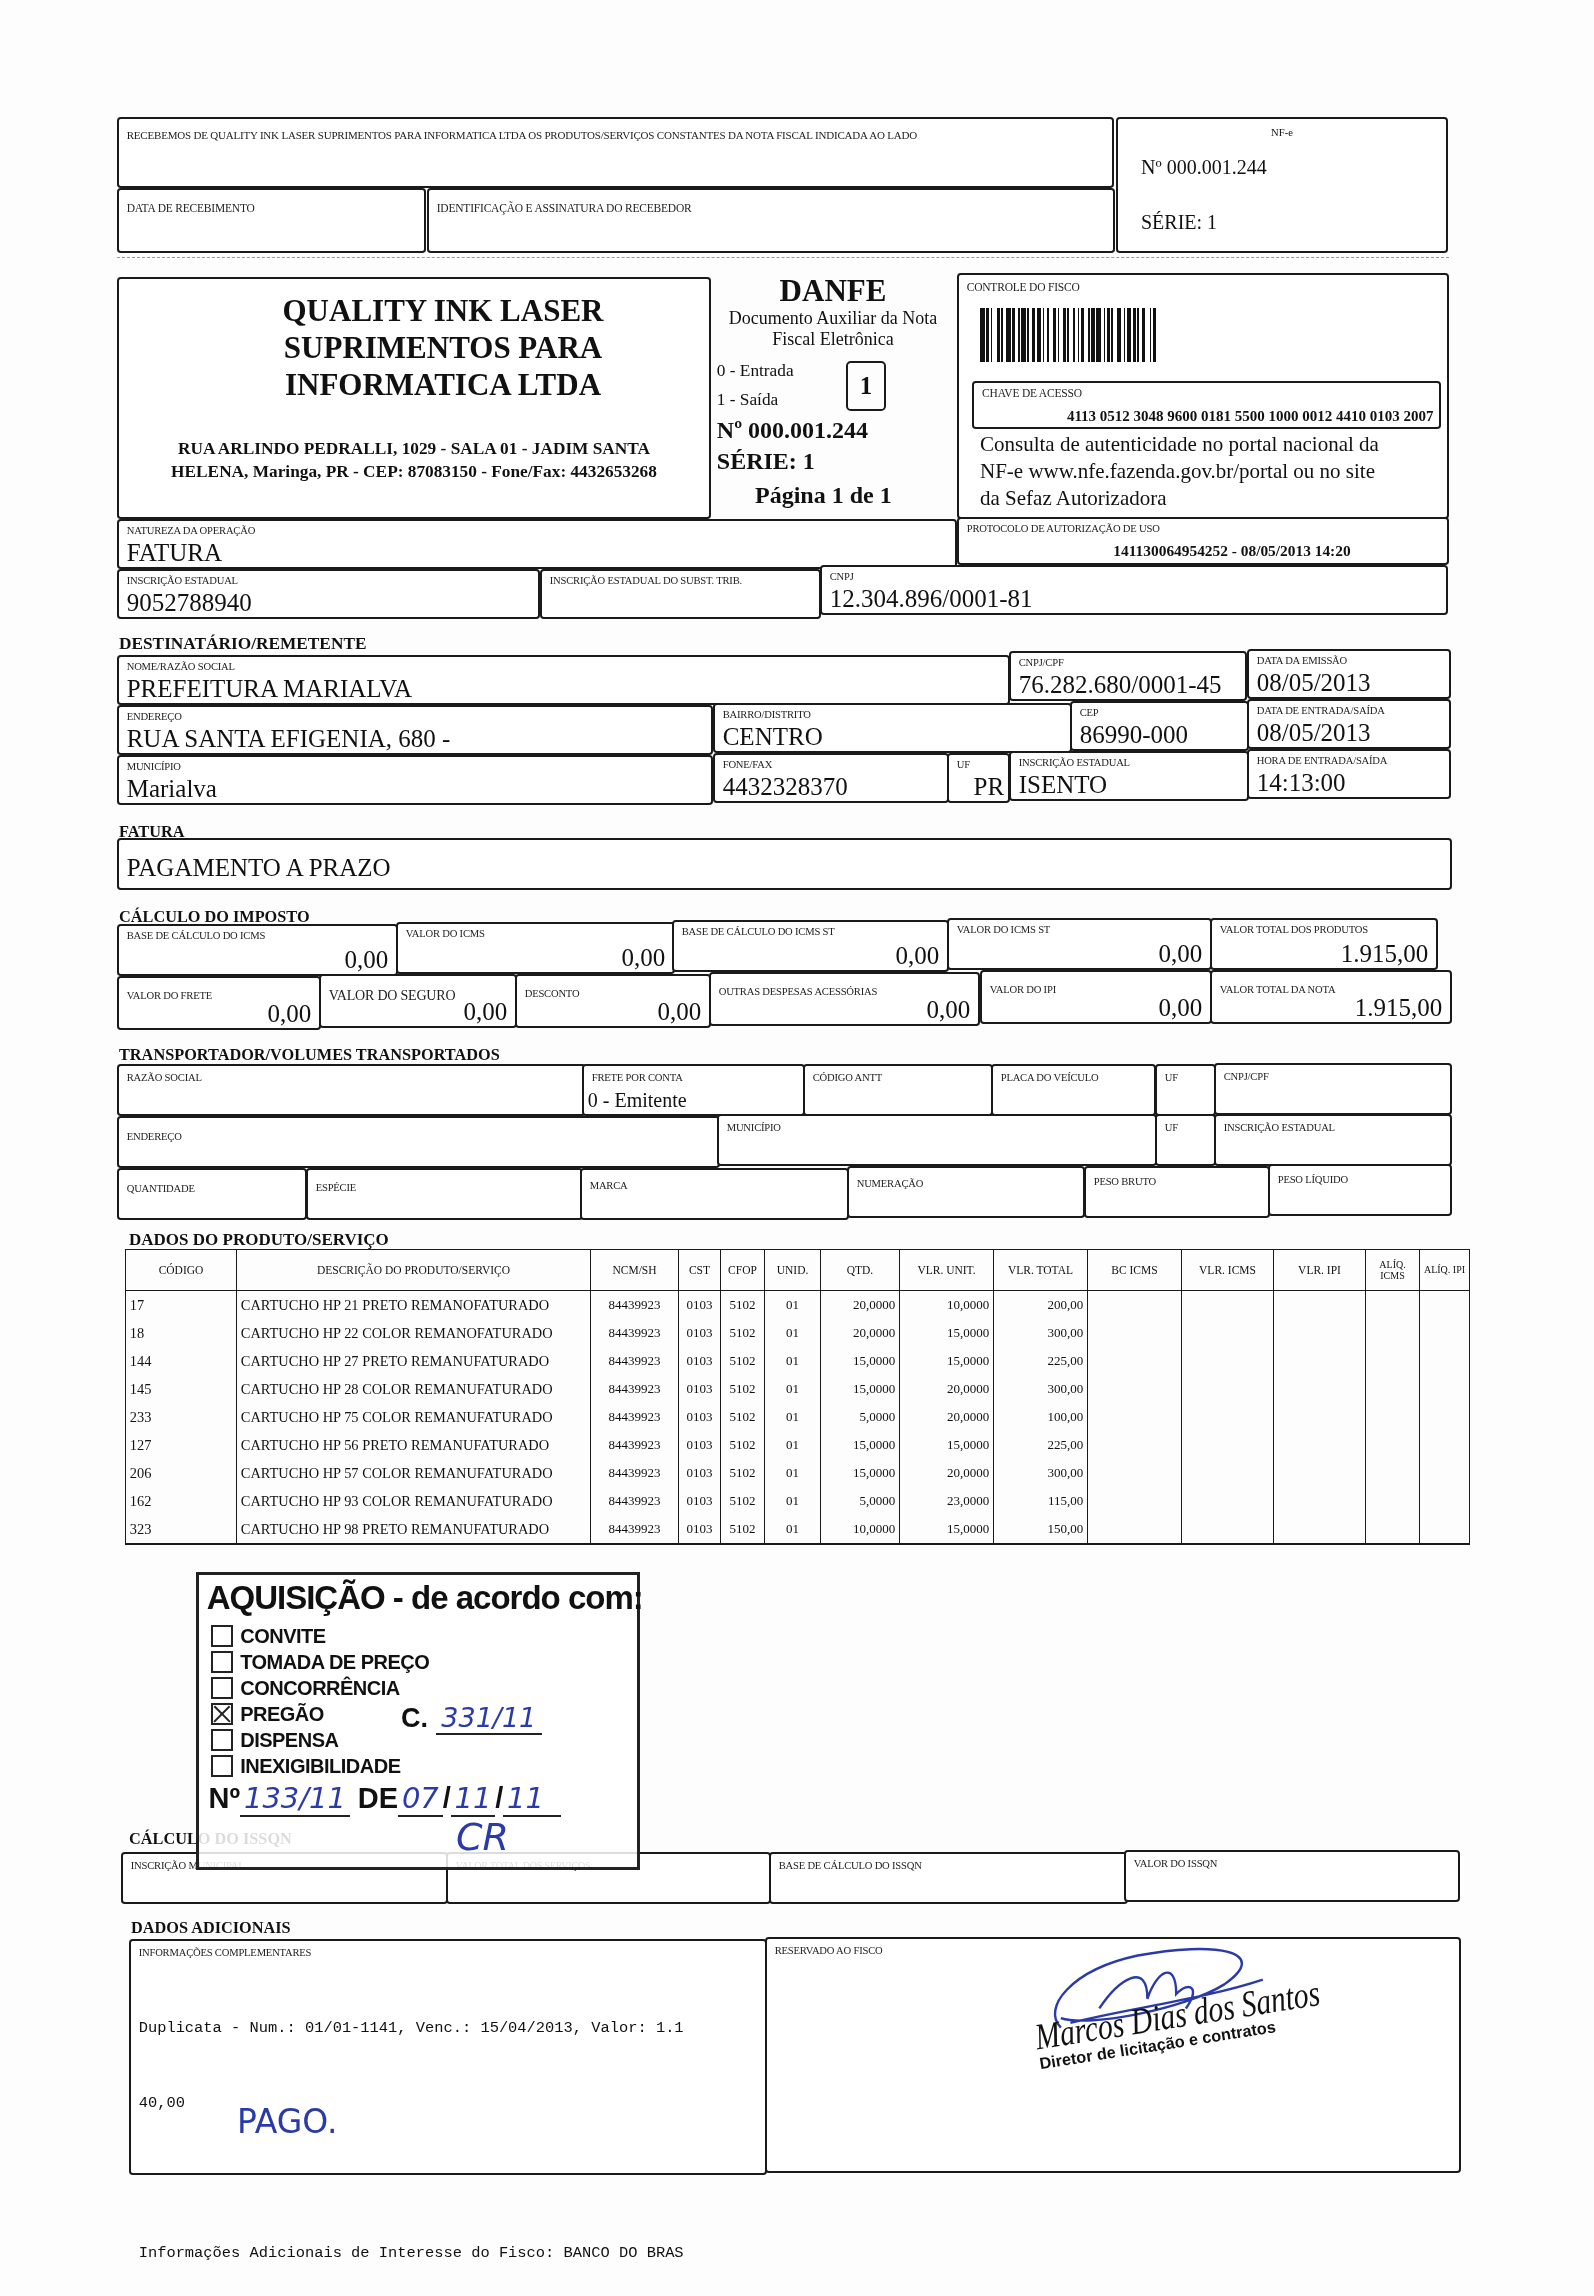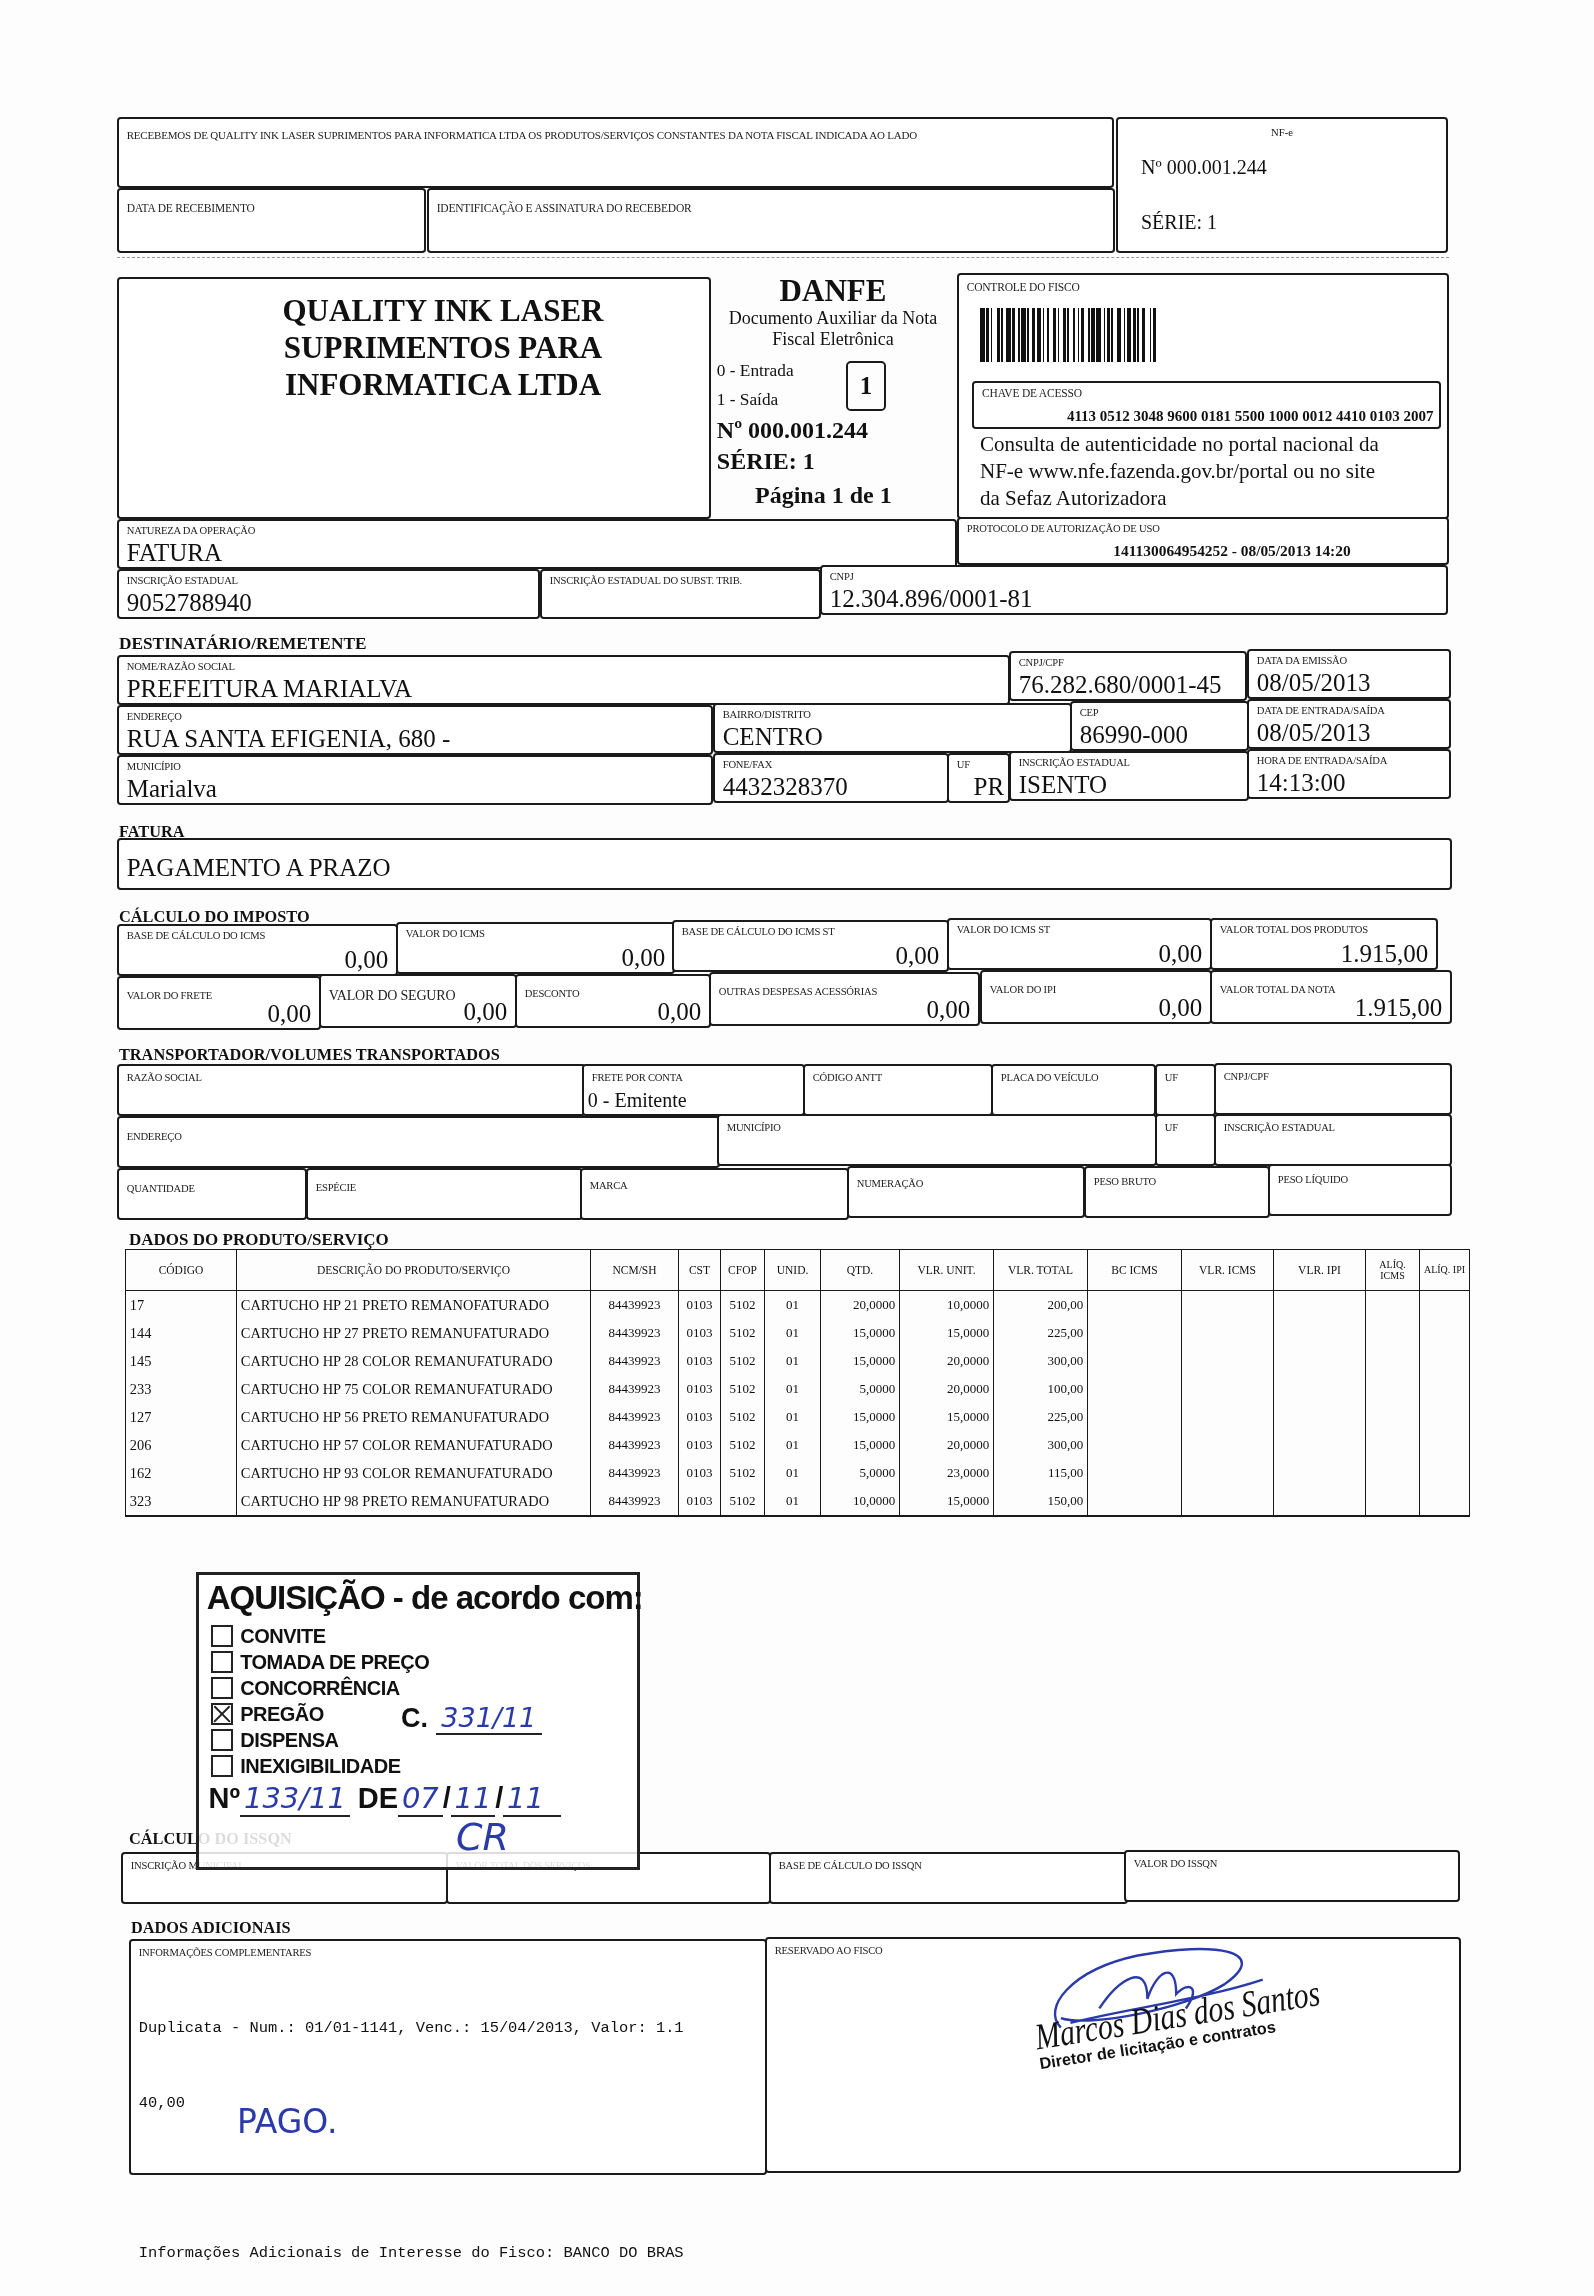--- a/index.html
+++ b/index.html
@@ -45,20 +45,24 @@
   <div style="position:absolute;left:23px;top:37px;font-size:20px;">Nº 000.001.244</div>
   <div style="position:absolute;left:23px;top:92px;font-size:20px;">SÉRIE: 1</div>
 </div>
 <div style="position:absolute;left:117px;top:257px;width:1332px;border-top:1.9px dashed #999;"></div>
 
 <div class="box" style="left:117px;top:277px;width:594px;height:242px;">
   <div style="position:absolute;left:0;top:13.4px;width:100%;text-align:center;font-weight:bold;font-size:31px;line-height:37px;">
     <div style="padding-left:58px;">QUALITY INK LASER</div>
     <div style="padding-left:58px;">SUPRIMENTOS PARA</div>
     <div style="padding-left:58px;">INFORMATICA LTDA</div>
+  </div>
+  <div style="position:absolute;left:0;top:158px;width:100%;text-align:center;font-weight:bold;font-size:17.3px;line-height:23px;">
+    <div>RUA ARLINDO PEDRALLI, 1029 - SALA 01 - JADIM SANTA</div>
+    <div>HELENA, Maringa, PR - CEP: 87083150 - Fone/Fax: 4432653268</div>
   </div>
 </div>
 
 <div style="position:absolute;left:713px;top:273px;width:240px;height:246px;">
   <div style="position:absolute;top:0;width:100%;text-align:center;font-weight:bold;font-size:31px;">DANFE</div>
   <div style="position:absolute;top:35px;width:100%;text-align:center;font-size:18px;line-height:21px;">
     <div>Documento Auxiliar da Nota</div>
     <div>Fiscal Eletrônica</div>
   </div>
   <div style="position:absolute;left:3.8px;top:88px;font-size:17.3px;">0 - Entrada</div>
@@ -381,20 +385,36 @@
         <td class="num" style="font-size: 13px;">20,0000</td>
         <td class="num" style="font-size: 13px;">10,0000</td>
         <td class="num" style="font-size: 13px;">200,00</td>
         <td></td>
         <td></td>
         <td></td>
         <td></td>
         <td></td>
       </tr>
       <tr>
+        <td>18</td>
+        <td>CARTUCHO HP 22 COLOR REMANOFATURADO</td>
+        <td class="ctr" style="font-size: 13px;">84439923</td>
+        <td class="ctr" style="font-size: 13px;">0103</td>
+        <td class="ctr" style="font-size: 13px;">5102</td>
+        <td class="ctr" style="font-size: 13px;">01</td>
+        <td class="num" style="font-size: 13px;">20,0000</td>
+        <td class="num" style="font-size: 13px;">15,0000</td>
+        <td class="num" style="font-size: 13px;">300,00</td>
+        <td></td>
+        <td></td>
+        <td></td>
+        <td></td>
+        <td></td>
+      </tr>
+      <tr>
         <td>144</td>
         <td>CARTUCHO HP 27 PRETO REMANUFATURADO</td>
         <td class="ctr" style="font-size: 13px;">84439923</td>
         <td class="ctr" style="font-size: 13px;">0103</td>
         <td class="ctr" style="font-size: 13px;">5102</td>
         <td class="ctr" style="font-size: 13px;">01</td>
         <td class="num" style="font-size: 13px;">15,0000</td>
         <td class="num" style="font-size: 13px;">15,0000</td>
         <td class="num" style="font-size: 13px;">225,00</td>
         <td></td>

